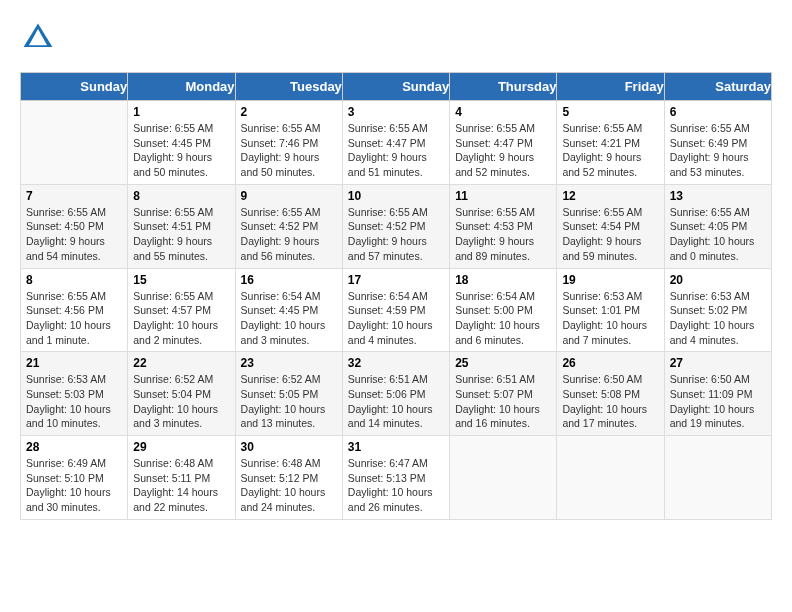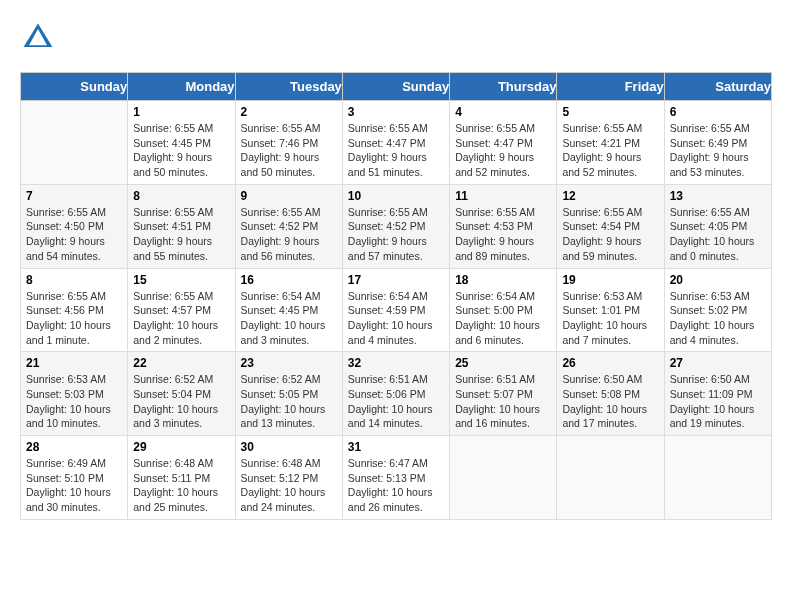--- a/index.html
+++ b/index.html
@@ -246,21 +246,21 @@
         <span class="day-info">Daylight: 10 hours and 19 minutes.</span></td>
       </tr>
       <tr>
         <td><span class="day-number">28</span>
         <span class="day-info">Sunrise: 6:49 AM</span><br>
         <span class="day-info">Sunset: 5:10 PM</span><br>
         <span class="day-info">Daylight: 10 hours and 30 minutes.</span></td>
         <td><span class="day-number">29</span>
         <span class="day-info">Sunrise: 6:48 AM</span><br>
         <span class="day-info">Sunset: 5:11 PM</span><br>
-        <span class="day-info">Daylight: 10 hours and 25 minutes.</span></td>
+        <span class="day-info">Daylight: 14 hours and 22 minutes.</span></td>
         <td><span class="day-number">30</span>
         <span class="day-info">Sunrise: 6:48 AM</span><br>
         <span class="day-info">Sunset: 5:12 PM</span><br>
         <span class="day-info">Daylight: 10 hours and 24 minutes.</span></td>
         <td><span class="day-number">31</span>
         <span class="day-info">Sunrise: 6:47 AM</span><br>
         <span class="day-info">Sunset: 5:13 PM</span><br>
         <span class="day-info">Daylight: 10 hours and 26 minutes.</span></td>
         <td class="empty-cell"></td>
         <td class="empty-cell"></td>

